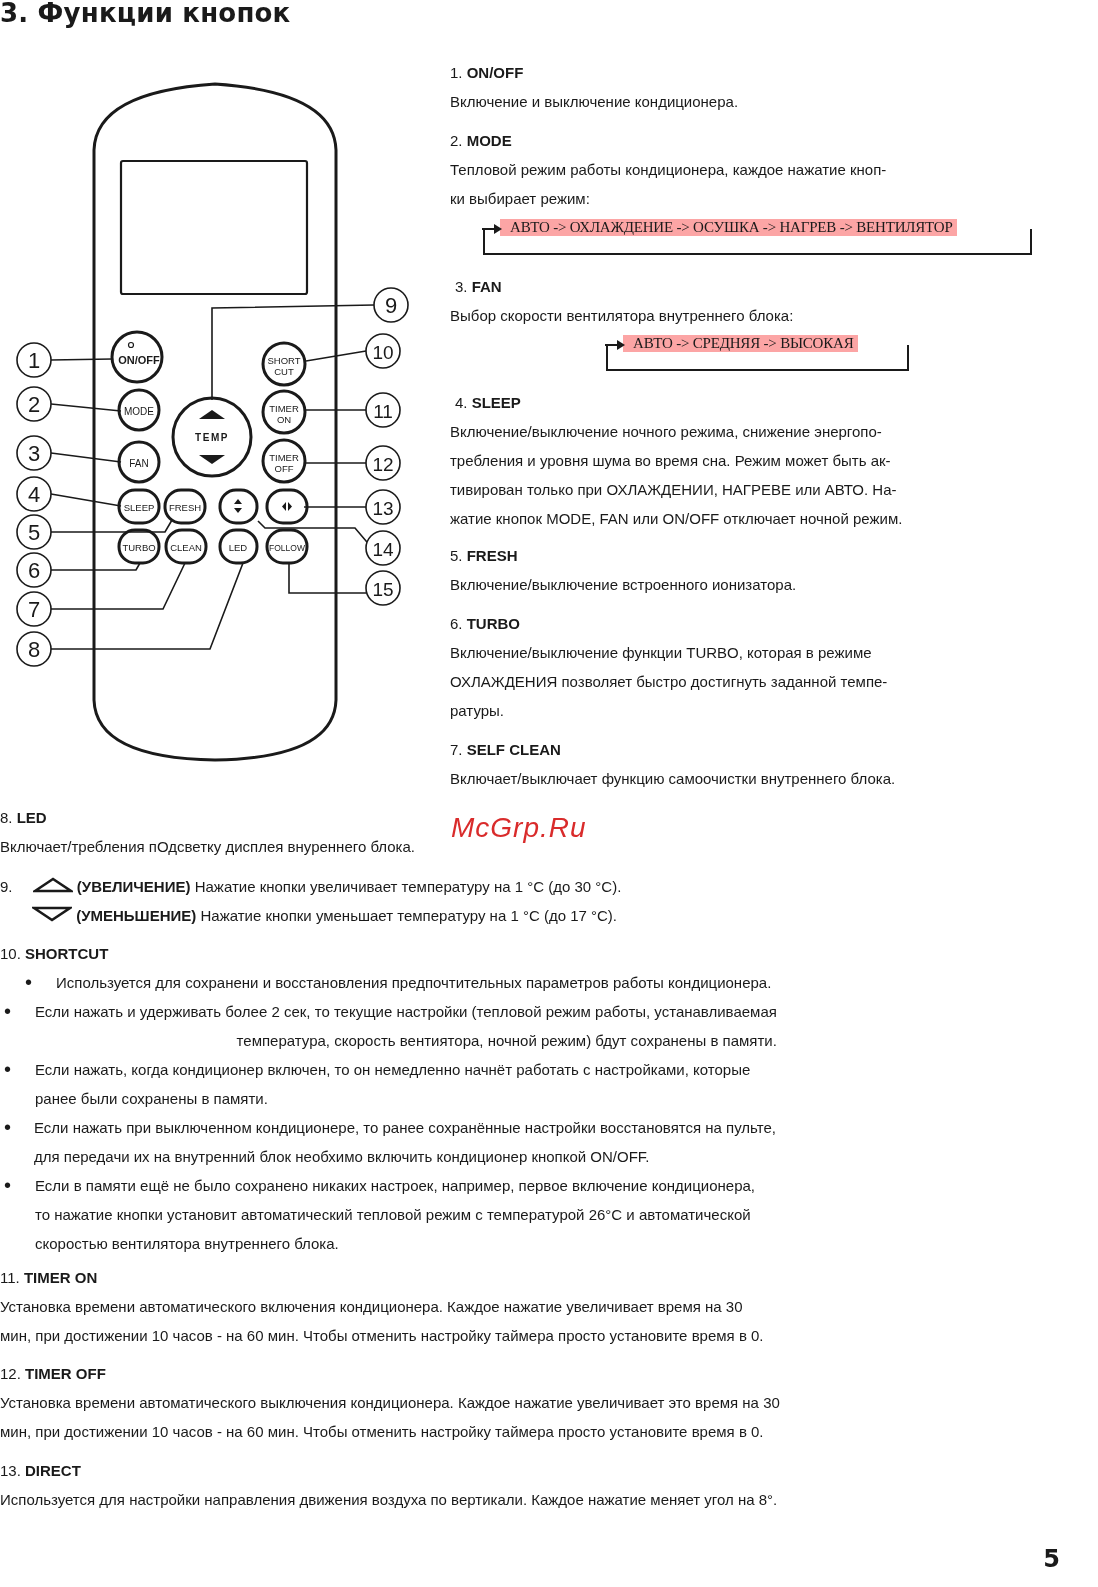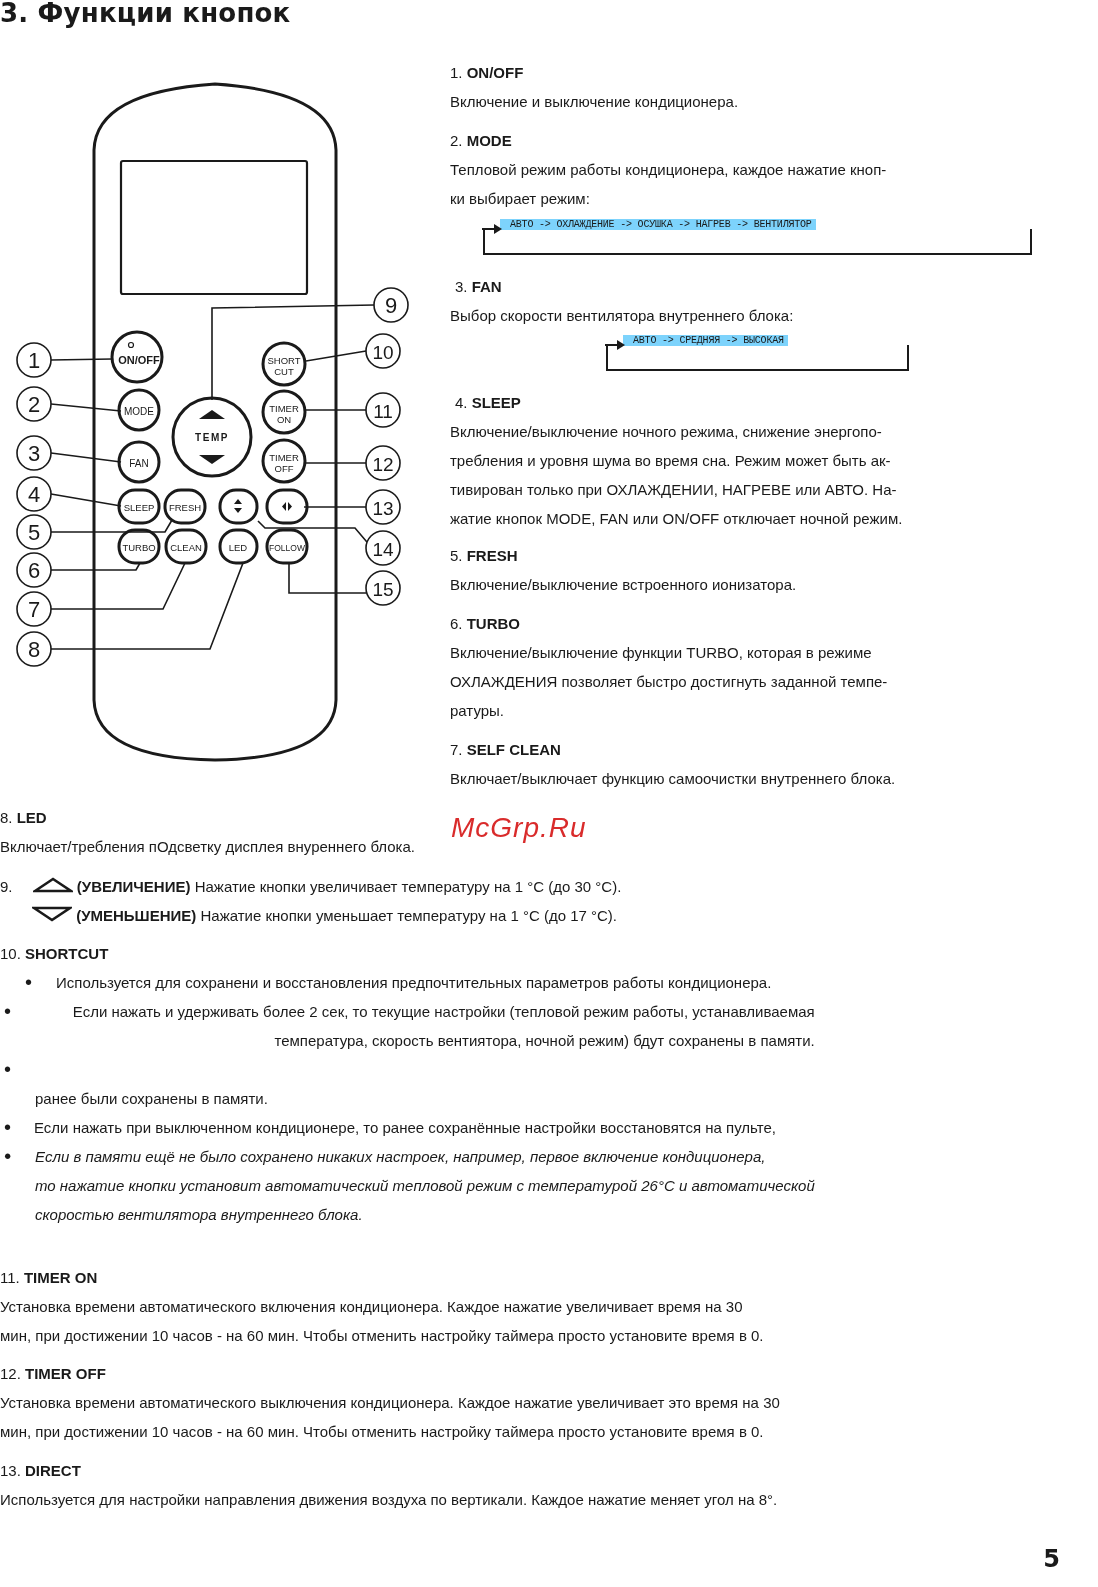--- a/index.html
+++ b/index.html
@@ -14,22 +14,22 @@
   }
   .txt {
     font-family: "Liberation Sans", sans-serif; font-size: 15px; line-height: 29px;
     white-space: nowrap; transform-origin: left top;
   }
   .head b { font-weight: bold; }
   .cycle-box {
     position: absolute; border: 2px solid #1a1a1a; border-top: none;
   }
   .cycle-text {
-    position: absolute; font-family: Liberation Mono, monospace; font-size: 10px;
-    white-space: nowrap; background: #7dd3fc; padding: 0 4px; letter-spacing: -0.2px;
+    position: absolute; font-family: Liberation Serif, serif; font-size: 15px;
+    white-space: nowrap; background: #fca5a5; padding: 0 4px; letter-spacing: -0.2px;
   }
   .bullet-list { list-style: none; margin: 0; padding: 0; }
   .bullet-list li { position: relative; padding-left: 35px; }
   .bullet-list li::before {
     content: "\2022"; position: absolute; left: 4px; top: 0; font-size: 20px;
   }
   .watermark {
     position: absolute; left: 451px; top: 812px; color: #d61a1a;
     font-family: "Liberation Sans", sans-serif; font-style: italic; font-size: 28px;
     letter-spacing: 1px; opacity: 0.92;
@@ -238,23 +238,23 @@
 </div>
 
 <div class="abs txt head" style="left:0;top:939px">
   <span>10.</span>
   <b>SHORTCUT</b>
 </div>
 <div class="abs txt" style="left: 0px; top: 968px; width: auto;">
   <ul class="bullet-list">
     <li style="white-space: nowrap; margin-left: 21px;"><span>Используется для сохранени и восстановления предпочтительных параметров работы кондиционера.</span></li>
     <li style="white-space: nowrap; text-align: right;"><span>Если нажать и удерживать более 2 сек, то текущие настройки (тепловой режим работы, устанавливаемая</span><br><span>температура, скорость вентиятора, ночной режим) бдут сохранены в памяти.</span></li>
-    <li style="white-space: nowrap;"><br><span>ранее были сохранены в памяти.</span></li>
-    <li style="white-space: nowrap; padding-left: 34px;"><span>Если нажать при выключенном кондиционере, то ранее сохранённые настройки восстановятся на пульте,</span><br></li>
-    <li style="white-space: nowrap; font-style: italic;"><span>Если  в  памяти  ещё  не  было  сохранено  никаких  настроек,  например,  первое  включение  кондиционера,</span><br><span>то  нажатие  кнопки  установит  автоматический  тепловой  режим  с  температурой  26°С  и  автоматической</span><br><span>скоростью вентилятора внутреннего блока.</span></li>
+    <li style="white-space: nowrap;"><span>Если  нажать,  когда  кондиционер  включен,  то  он  немедленно  начнёт  работать  с  настройками,  которые</span><br><span>ранее были сохранены в памяти.</span></li>
+    <li style="white-space: nowrap; padding-left: 34px;"><span>Если нажать при выключенном кондиционере, то ранее сохранённые настройки восстановятся на пульте,</span><br><span>для передачи их на внутренний блок необхимо включить кондиционер кнопкой ON/OFF.</span></li>
+    <li style="white-space: nowrap;"><span>Если  в  памяти  ещё  не  было  сохранено  никаких  настроек,  например,  первое  включение  кондиционера,</span><br><span>то  нажатие  кнопки  установит  автоматический  тепловой  режим  с  температурой  26°С  и  автоматической</span><br><span>скоростью вентилятора внутреннего блока.</span></li>
   </ul>
 </div>
 
 <div class="abs txt head" style="left:0;top:1263px">
   <span>11.</span>
   <b>TIMER ON</b>
 </div>
 <div class="abs txt" style="left:0;top:1292px">Установка  времени  автоматического  включения  кондиционера.  Каждое  нажатие  увеличивает  время  на  30</div>
 <div class="abs txt" style="left:0;top:1321px">мин, при достижении      10 часов - на 60 мин. Чтобы отменить настройку таймера просто установите время в 0.</div>
 

